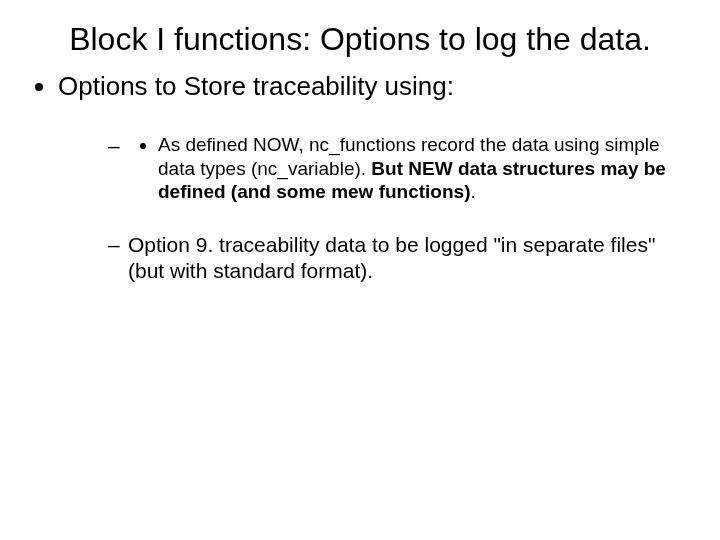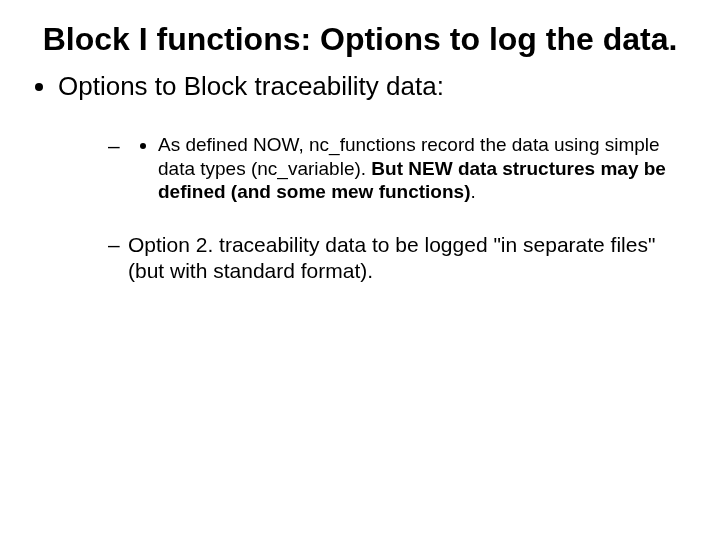--- a/index.html
+++ b/index.html
@@ -7,21 +7,21 @@
       width: 720px;
       height: 540px;
       background: #ffffff;
       font-family: Arial, Helvetica, sans-serif;
       color: #000;
       padding: 20px 30px;
       overflow: hidden;
     }
     .title {
       font-size: 32px;
-      font-weight: bold;
+      font-weight: normal;
       text-align: center;
       line-height: 1.2;
       margin-bottom: 12px;
     }
     .level1 {
       list-style: disc;
       margin-left: 28px;
       font-size: 26px;
       line-height: 1.25;
     }
@@ -51,27 +51,27 @@
     .level3 > li { margin-bottom: 6px; line-height: 1.25; }
     .bold { font-weight: bold; }
   </style>
 </head>
 <body>
 
 <h1 class="title">Block I functions: Options to log the data.</h1>
 
 <ul class="level1">
   <li>
-    <span>Options to Block traceability data:</span>
+    <span>Options to Store traceability using:</span>
     <ul class="level2">
       <li>
         <ul class="level3">
           <li>
             <span>As defined NOW, nc_functions record the data using simple data types (nc_variable). </span><span class="bold">But NEW data structures may be defined (and some mew functions)</span><span>.</span>
           </li>
         </ul>
       </li>
       <li>
-        <span>Option 2. traceability data to be logged "in separate files" (but with standard format).</span>
+        <span>Option 9. traceability data to be logged "in separate files" (but with standard format).</span>
       </li>
     </ul>
   </li>
 </ul>
 
 </body></html>

